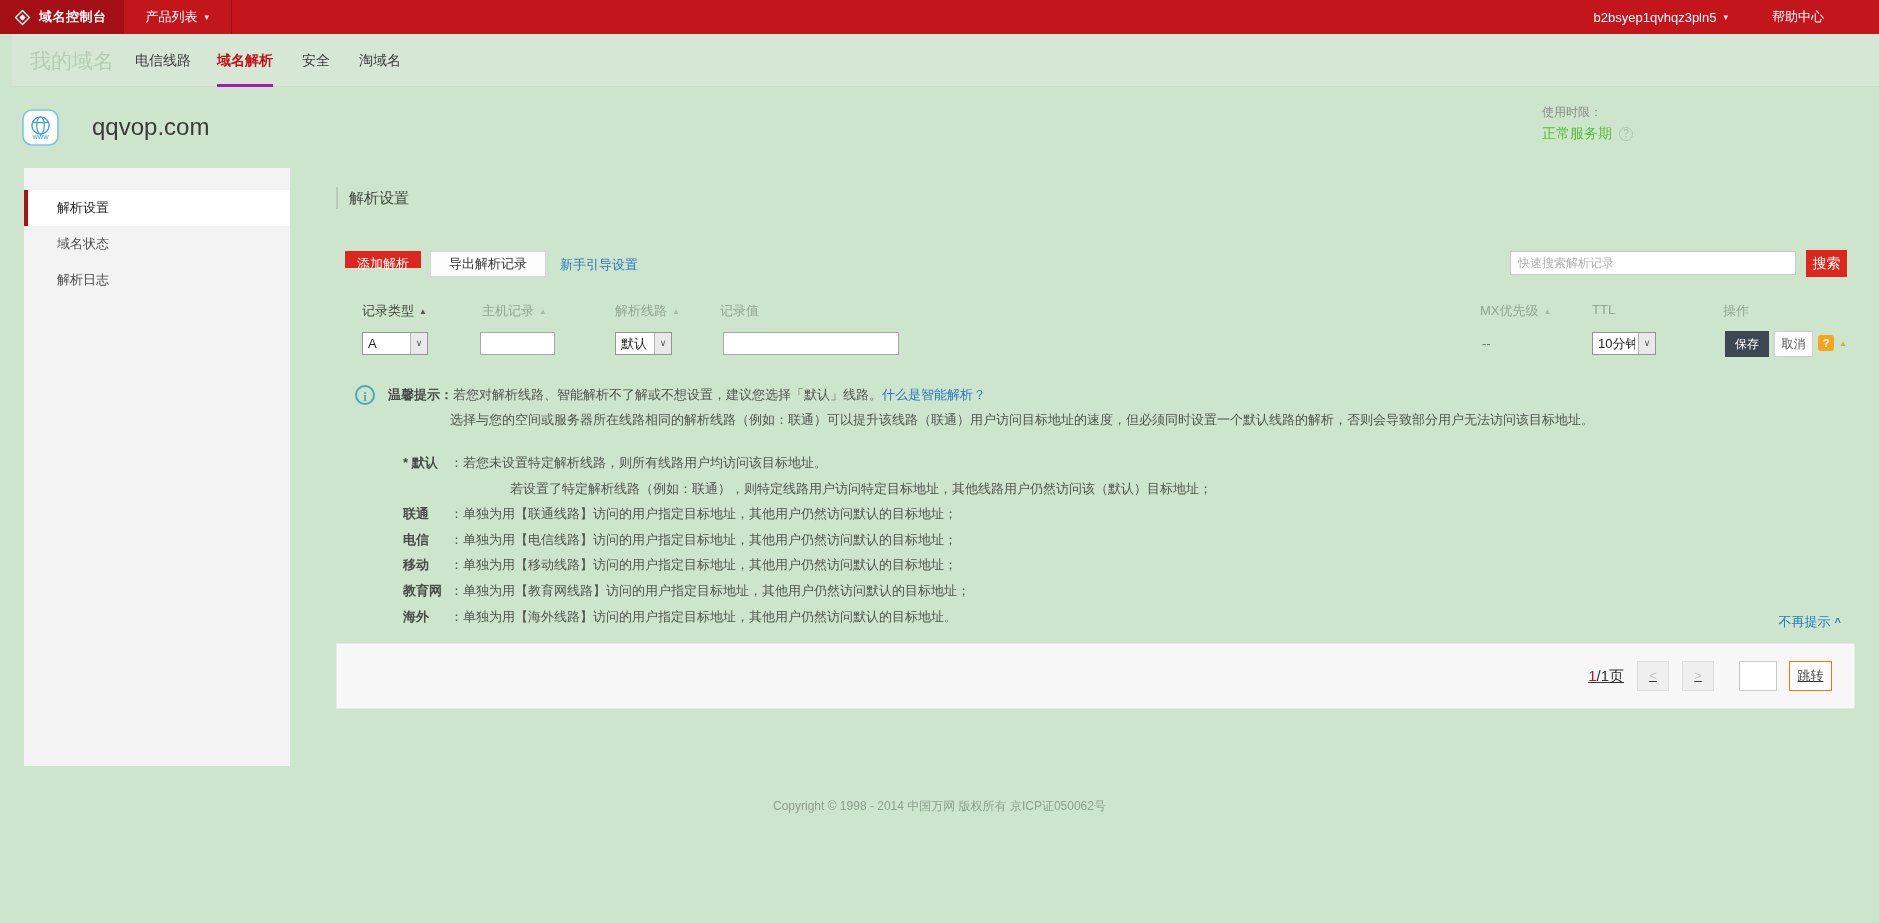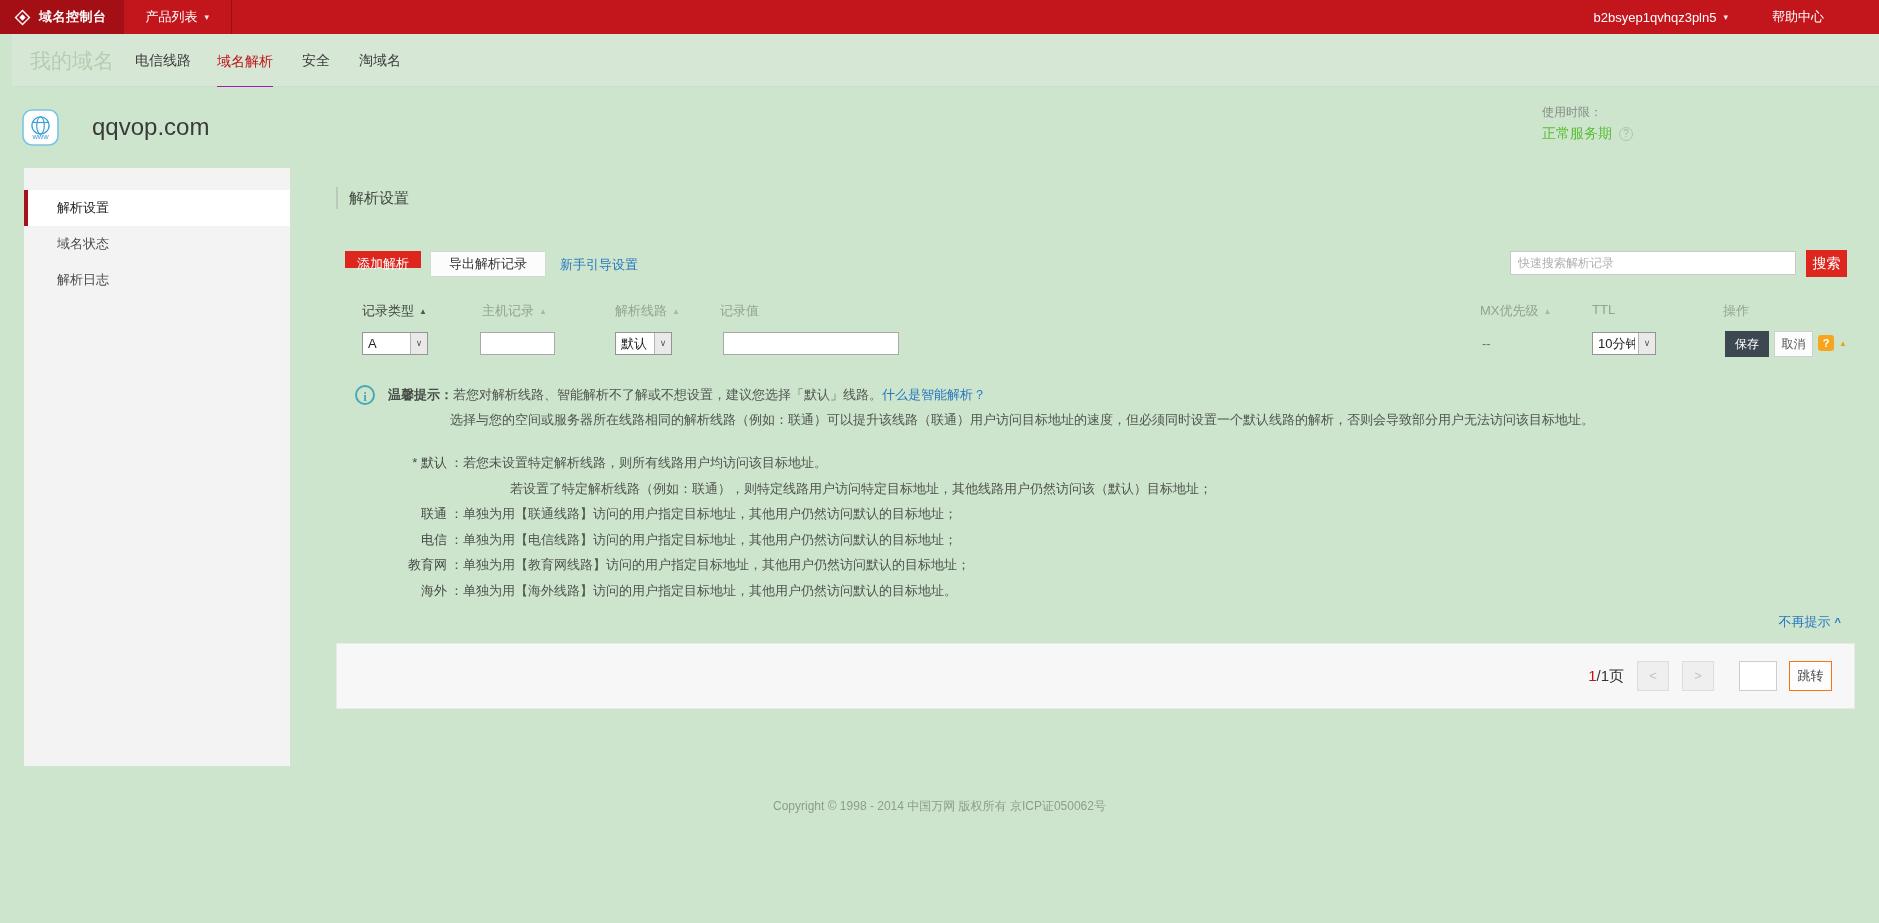--- a/index.html
+++ b/index.html
@@ -22,21 +22,21 @@
   .chev { font-size:9px; line-height:1; opacity:.9; }
 
   
   .nav-row { position:absolute; left:12px; top:34px; width:1879px; height:53px;
              background:#d6e8d5; border-bottom:1px solid rgba(0,0,0,.04); }
   .watermark { position:absolute; left:18px; top:0; height:53px; display:flex; align-items:center;
                font-size:21px; color:#b5cdb3; }
   .tab { position:absolute; top:0; height:53px; display:flex; align-items:center;
          font-size:14px; color:#3c3c3c; cursor:pointer; }
   .tab.t0 { left:123px; } .tab.t1 { left:205px; } .tab.t2 { left:290px; } .tab.t3 { left:347px; }
-  .tab.active { color:#c1121a; border-bottom:1px solid #a21caf; padding-top:3px; }
+  .tab.active { color:#c1121a; border-bottom:3px solid #a21caf; padding-top:3px;font-weight:bold; }
 
   
   .domain-head { position:absolute; left:0; top:87px; width:1879px; height:83px; }
   .domain-ic { position:absolute; left:22px; top:22px; width:37px; height:37px; }
   .domain-name { position:absolute; left:92px; top:26px; font-size:24px; color:#3a3a3a; }
   .usage { position:absolute; left:1542px; top:17px; font-size:12px; color:#868d86; }
   .status-line { position:absolute; left:1542px; top:38px; display:flex; align-items:center; gap:7px; }
   .status-text { font-size:14px; color:#58bd34; }
   .q-circle { width:14px; height:14px; border:1px solid #aec4ad; border-radius:50%;
               color:#a3baa2; font-size:10px; line-height:12px; text-align:center; display:inline-block; }
@@ -96,30 +96,30 @@
   
   .tips { position:absolute; left:0; top:212px; width:1500px; font-size:13px; color:#4f554f; }
   .info-ic { position:absolute; left:19px; top:3px; width:20px; height:20px; border:2px solid #49a8b8;
              border-radius:50%; color:#49a8b8; font-weight:bold; font-size:13px; line-height:20px;
              text-align:center; font-family:"Liberation Serif","DejaVu Serif",serif; }
   .tips-body { margin-left:52px; line-height:25px; }
   .tips-title { font-weight:bold; color:#454b45; }
   .tips-line2 { padding-left:62px; }
   .tip-list { margin-top:18px; line-height:25.6px; }
   .tip-row { padding-left:15px; white-space:nowrap; }
-  .tip-label { display:inline-block; width:44px; text-align:right; font-weight:normal; color:#454b45; }
+  .tip-label { display:inline-block; width:44px; font-weight:bold; color:#454b45; }
   .tip-colon { margin-left:3px; }
   .tip-cont { padding-left:122px; }
   .dismiss { position:absolute; top:443px; right:14px; font-size:13px; }
   .dismiss .caret { font-size:11px; font-weight:bold; margin-left:4px; }
 
   
   .strip { position:absolute; left:0; top:473px; width:1519px; height:66px; background:#f7f7f7;
            border:1px solid #e9e9e9; display:flex; align-items:center; justify-content:flex-end;
-           padding-right:22px; }
+           padding-right:22px;text-decoration:underline; }
   .page-count { font-size:15px; color:#333; margin-right:13px; }
   .page-count .cur { color:#c1121a; }
   .pg-btn { width:32px; height:30px; background:#efefef; border:1px solid #ddd; color:#c3c3c3;
             font-size:13px; text-align:center; line-height:28px; cursor:default; }
   .pg-prev { margin-right:13px; }
   .pg-next { margin-right:25px; }
   .pg-input { width:38px; height:30px; border:1px solid #ccc; background:#fff; margin-right:12px;
               text-align:center; font-size:13px; }
   .pg-jump { width:43px; height:30px; background:#fdfdfd; border:1px solid #f97316; color:#444;
              font-size:13px; line-height:28px; }
@@ -270,20 +270,23 @@
           <span class="tip-label">* 默认</span><span class="tip-colon">：</span><span>若您未设置特定解析线路，则所有线路用户均访问该目标地址。</span>
         </div>
         <div class="tip-row tip-cont">若设置了特定解析线路（例如：联通），则特定线路用户访问特定目标地址，其他线路用户仍然访问该（默认）目标地址；</div>
         <div class="tip-row">
           <span class="tip-label">联通</span><span class="tip-colon">：</span><span>单独为用【联通线路】访问的用户指定目标地址，其他用户仍然访问默认的目标地址；</span>
         </div>
         <div class="tip-row">
           <span class="tip-label">电信</span><span class="tip-colon">：</span><span>单独为用【电信线路】访问的用户指定目标地址，其他用户仍然访问默认的目标地址；</span>
         </div>
         <div class="tip-row">
+          <span class="tip-label">移动</span><span class="tip-colon">：</span><span>单独为用【移动线路】访问的用户指定目标地址，其他用户仍然访问默认的目标地址；</span>
+        </div>
+        <div class="tip-row">
           <span class="tip-label">教育网</span><span class="tip-colon">：</span><span>单独为用【教育网线路】访问的用户指定目标地址，其他用户仍然访问默认的目标地址；</span>
         </div>
         <div class="tip-row">
           <span class="tip-label">海外</span><span class="tip-colon">：</span><span>单独为用【海外线路】访问的用户指定目标地址，其他用户仍然访问默认的目标地址。</span>
         </div>
       </div>
     </div>
   </div>
 
   <div class="dismiss">

